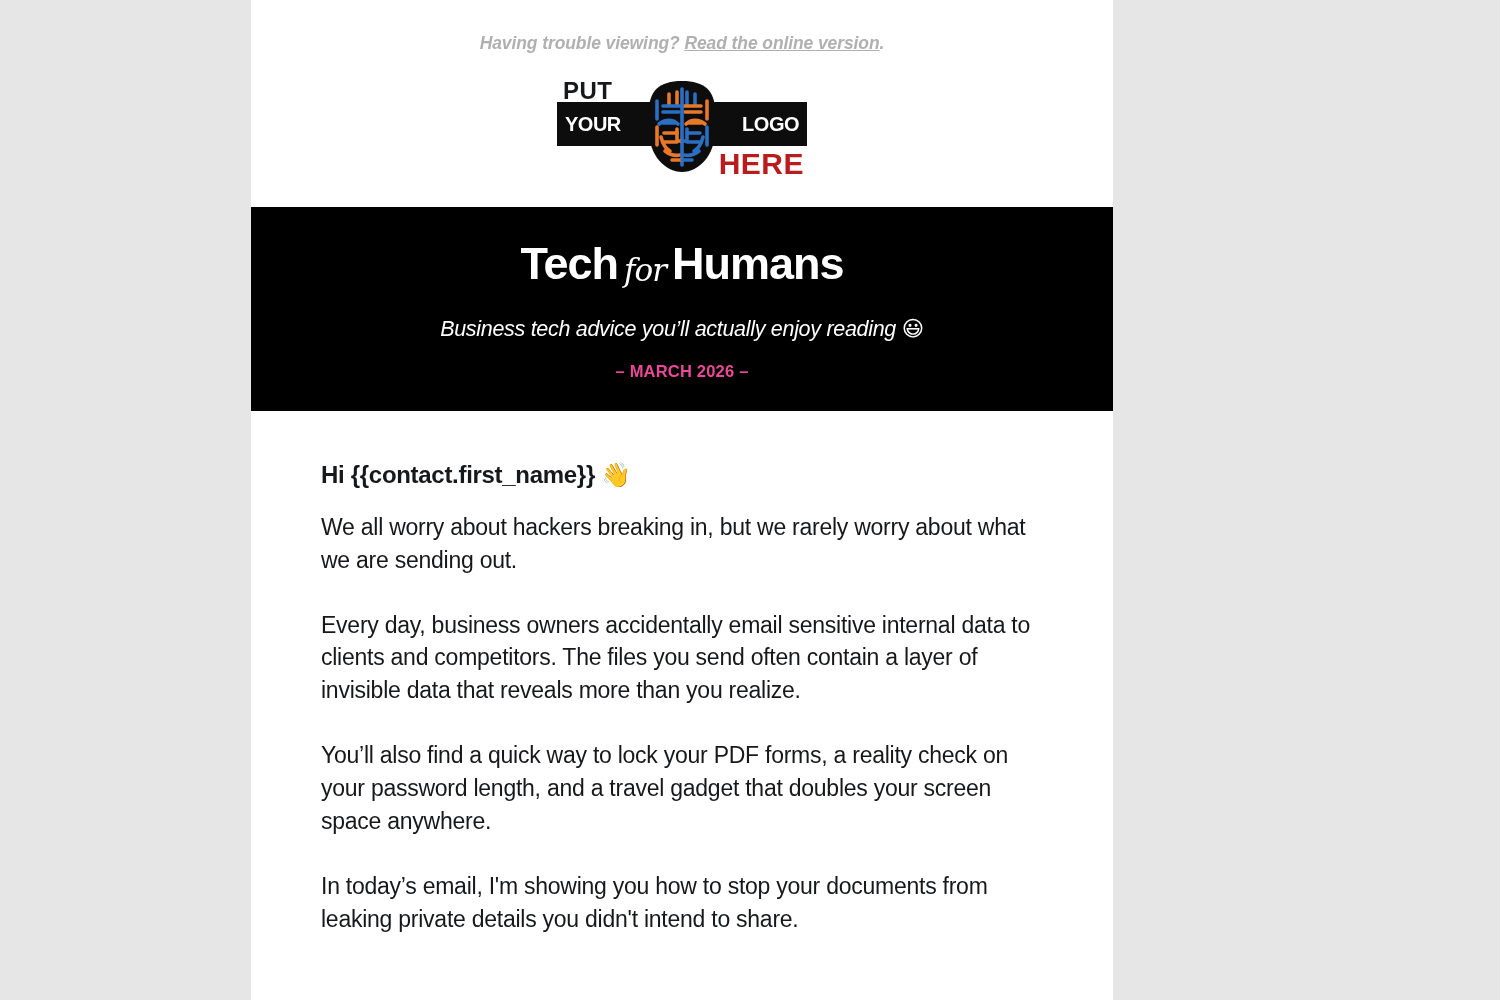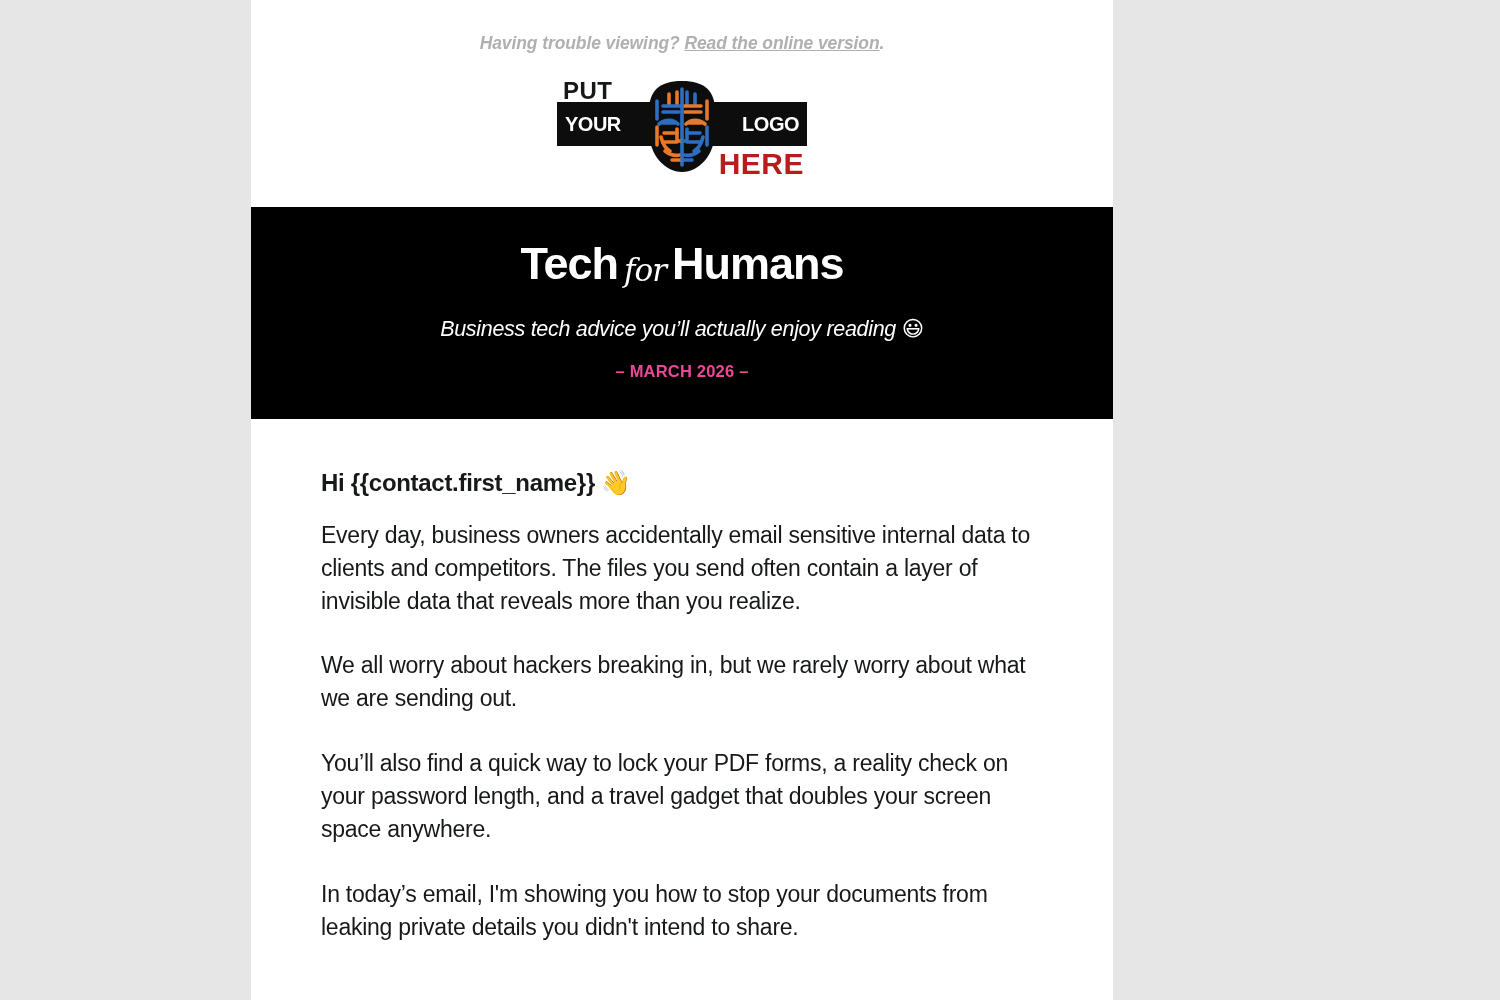--- a/index.html
+++ b/index.html
@@ -103,21 +103,21 @@
     top: 0px;
     transform: translateX(-50%);
     width: 86px;
     height: 95px;
   }
 
   
   .masthead {
     margin-top: 28px;
     background: #000000;
-    padding: 34px 20px 38px 20px;
+    padding: 34px 20px 30px 20px;
     text-align: center;
   }
   .masthead-title {
     font-size: 45px;
     font-weight: bold;
     color: #ffffff;
     letter-spacing: -1px;
     line-height: 1;
     white-space: nowrap;
   }
@@ -249,20 +249,20 @@
         <span class="emoji">😃</span>
       </div>
       <div class="masthead-date">– MARCH 2026 –</div>
     </div>
 
     <div class="content">
       <div class="greeting">
         <span>Hi {{contact.first_name}}</span>
         <span class="emoji">👋</span>
       </div>
+      <p class="para">We all worry about hackers breaking in, but we rarely worry about what we are sending out.</p>
       <p class="para">Every day, business owners accidentally email sensitive internal data to clients and competitors. The files you send often contain a layer of invisible data that reveals more than you realize.</p>
-      <p class="para">We all worry about hackers breaking in, but we rarely worry about what we are sending out.</p>
       <p class="para">You’ll also find a quick way to lock your PDF forms, a reality check on your password length, and a travel gadget that doubles your screen space anywhere.</p>
       <p class="para">In today’s email, I'm showing you how to stop your documents from leaking private details you didn't intend to share.</p>
     </div>
 
   </div>
 </div>
 
 </body></html>

